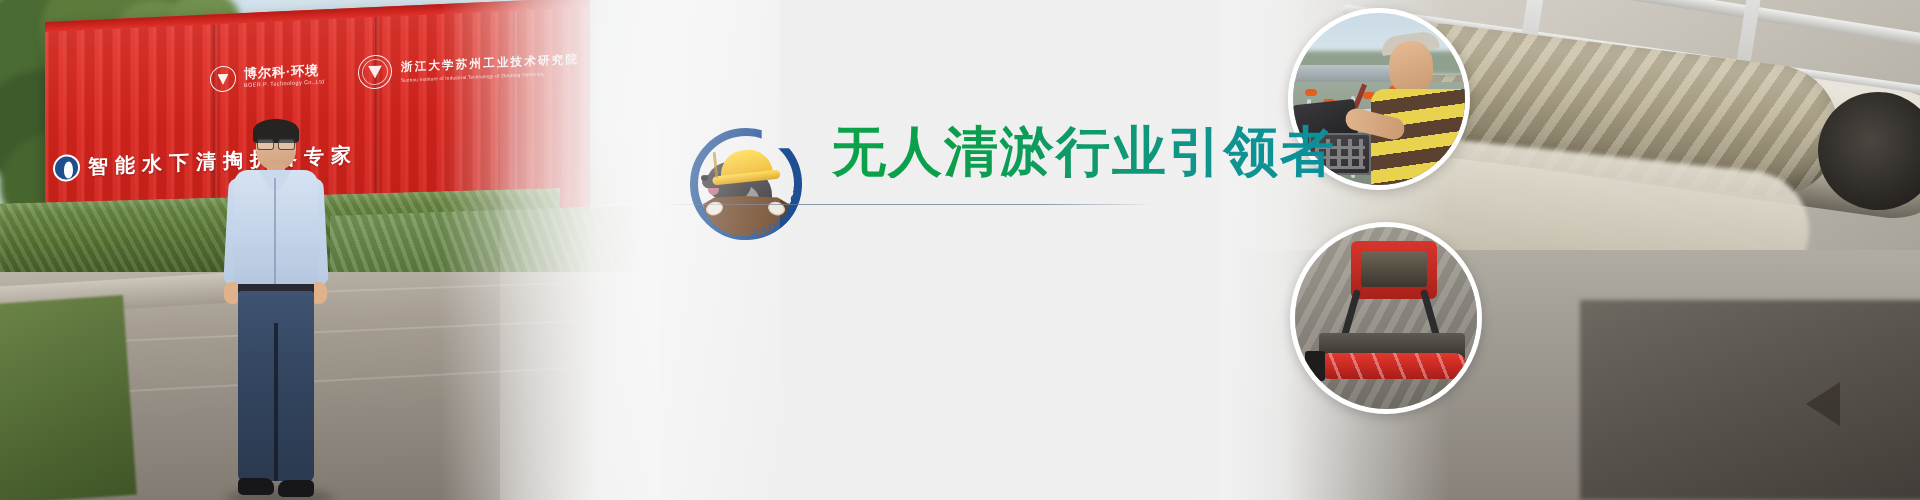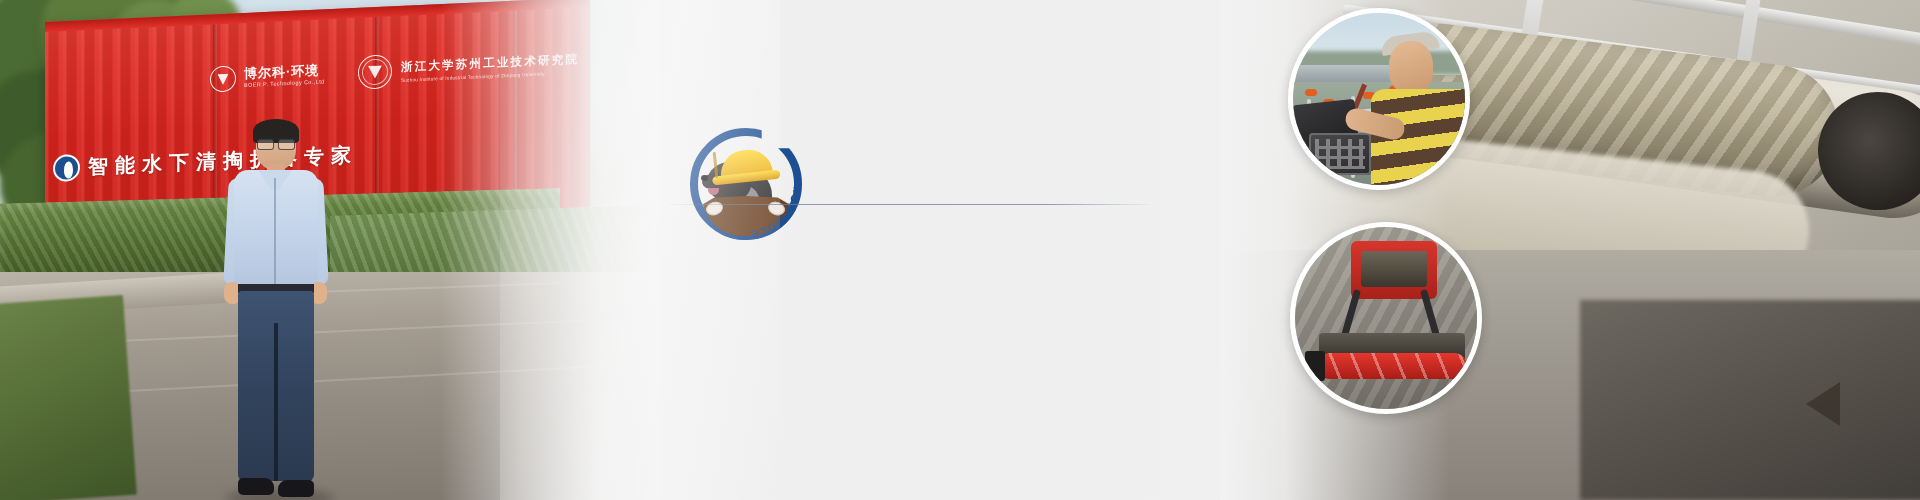--- a/index.html
+++ b/index.html
@@ -430,18 +430,19 @@
       <div class="logo-paw lpw1"></div>
       <div class="logo-paw lpw2"></div>
       <svg class="logo-arc-text" viewBox="0 0 112 112">
         <defs>
             <path id="arcp" d="M 104,52 A 52,52 0 0 1 52,104"></path>
           </defs>
         <text><textPath href="#arcp" startOffset="4%">MUD MOLE</textPath></text>
       </svg>
     </div>
 
+    <div class="headline">无人清淤行业引领者</div>
 
     <div class="divider"></div>
   </div>
 
   <div class="shine"></div>
 </div>
 
 </body></html>

